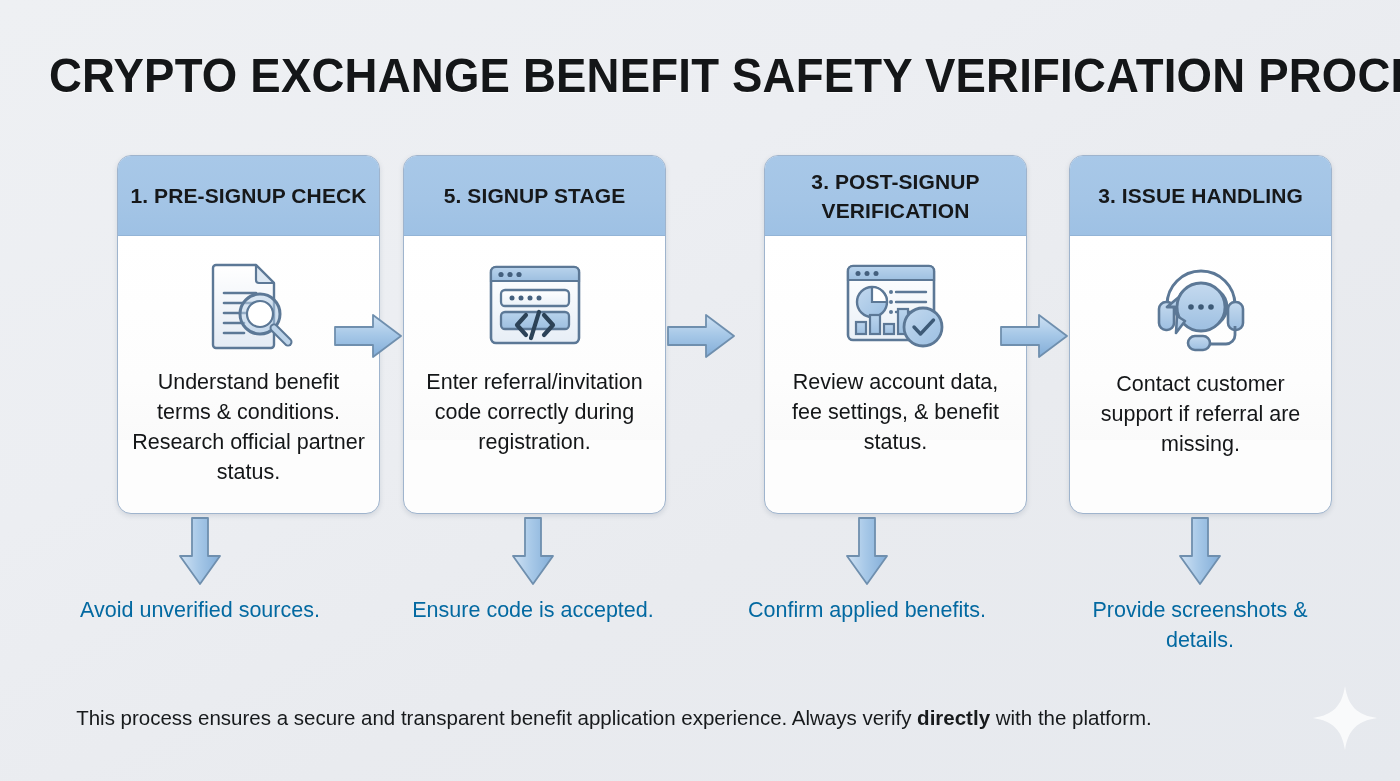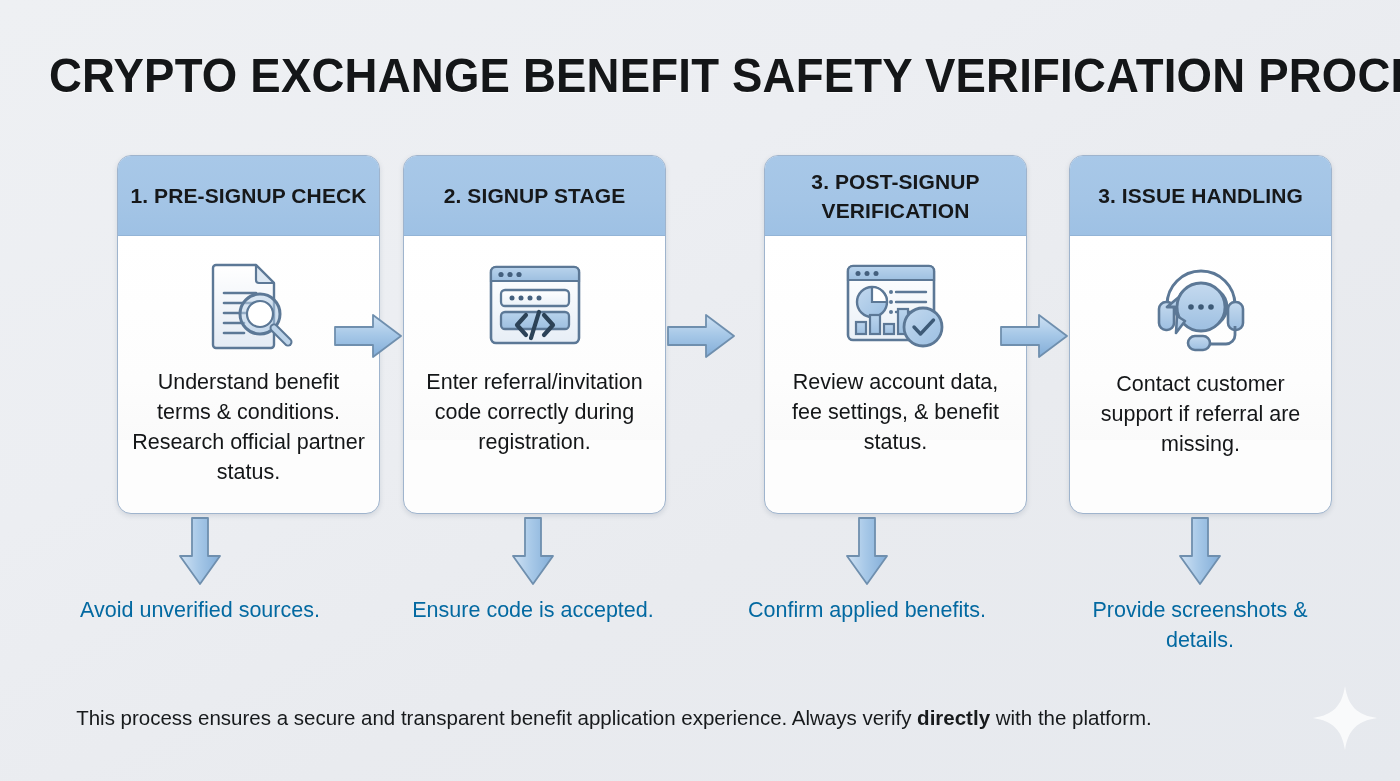--- a/index.html
+++ b/index.html
@@ -194,21 +194,21 @@
         <path d="M80 71 l14 14" stroke="#5c7896" stroke-width="9" stroke-linecap="round"></path>
         <path d="M80 71 l14 14" stroke="#bdd4ea" stroke-width="5" stroke-linecap="round"></path>
       </svg>
     </div>
     <div class="card-desc">Understand benefit terms &amp; conditions. Research official partner status.</div>
   </div>
 </div>
 
 <div class="card c2">
   <div class="card-header">
-    <div class="card-header-text">2. SIGNUP STAGE</div>
+    <div class="card-header-text">5. SIGNUP STAGE</div>
   </div>
   <div class="card-body">
     <div class="card-icon">
       <svg width="104" height="96" viewBox="0 0 104 96">
         <defs>
           <linearGradient id="wb" x1="0" y1="0" x2="0" y2="1">
             <stop offset="0" stop-color="#ffffff"></stop>
               <stop offset="1" stop-color="#e7eef6"></stop>
           </linearGradient>
           <linearGradient id="bar" x1="0" y1="0" x2="0" y2="1">

